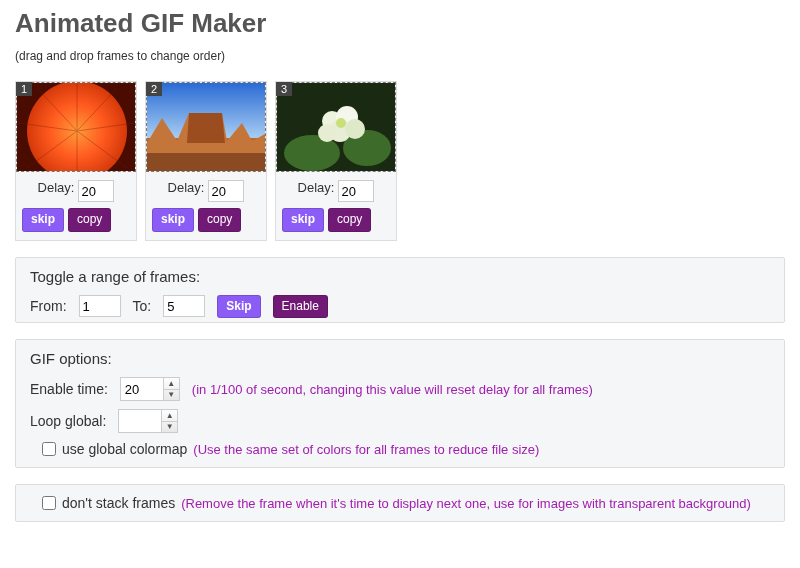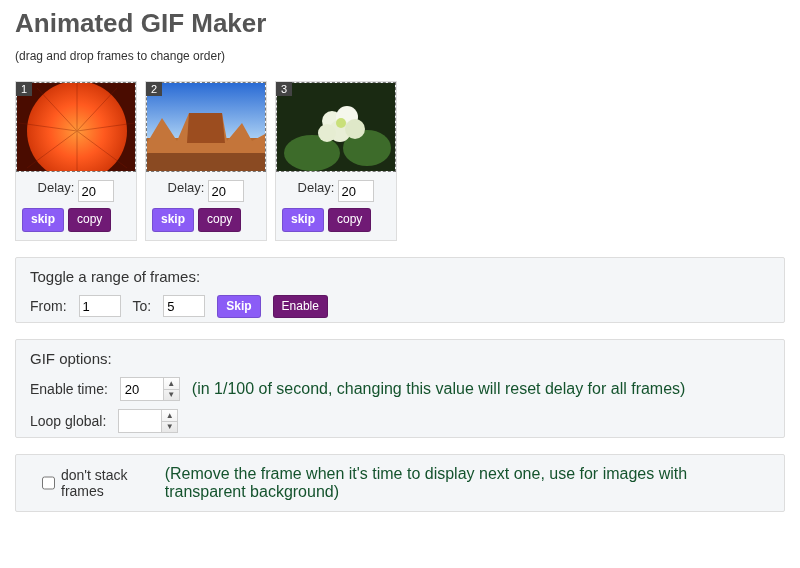--- a/index.html
+++ b/index.html
@@ -137,22 +137,22 @@
     flex: 1;
     display: flex;
     align-items: center;
     justify-content: center;
     font-size: 8px;
     color: #555;
     cursor: pointer;
   }
   .spinner-btns span:first-child { border-bottom: 1px solid #ccc; }
   .hint {
-    color: #14532d;
-    font-size: 16px;
+    color: #a21caf;
+    font-size: 13px;
   }
   .checkbox-row {
     display: flex;
     align-items: center;
     gap: 6px;
     font-size: 14px;
     margin-bottom: 6px;
     margin-left: 12px;
   }
   .checkbox-row input[type=checkbox] {
@@ -291,20 +291,25 @@
     <span>Loop global:</span>
     <span class="spinner-wrap">
       <input type="text" value="" style="">
       <span class="spinner-btns">
         <span>▲</span>
         <span>▼</span>
       </span>
     </span>
   </div>
 
+  <div class="checkbox-row">
+    <input type="checkbox" style="">
+    <span>use global colormap</span>
+    <span class="hint">(Use the same set of colors for all frames to reduce file size)</span>
+  </div>
 </div>
 
 <div class="panel">
   <div class="checkbox-row">
     <input type="checkbox" style="">
     <span>don't stack frames</span>
     <span class="hint">(Remove the frame when it's time to display next one, use for images with transparent background)</span>
   </div>
 </div>
 

